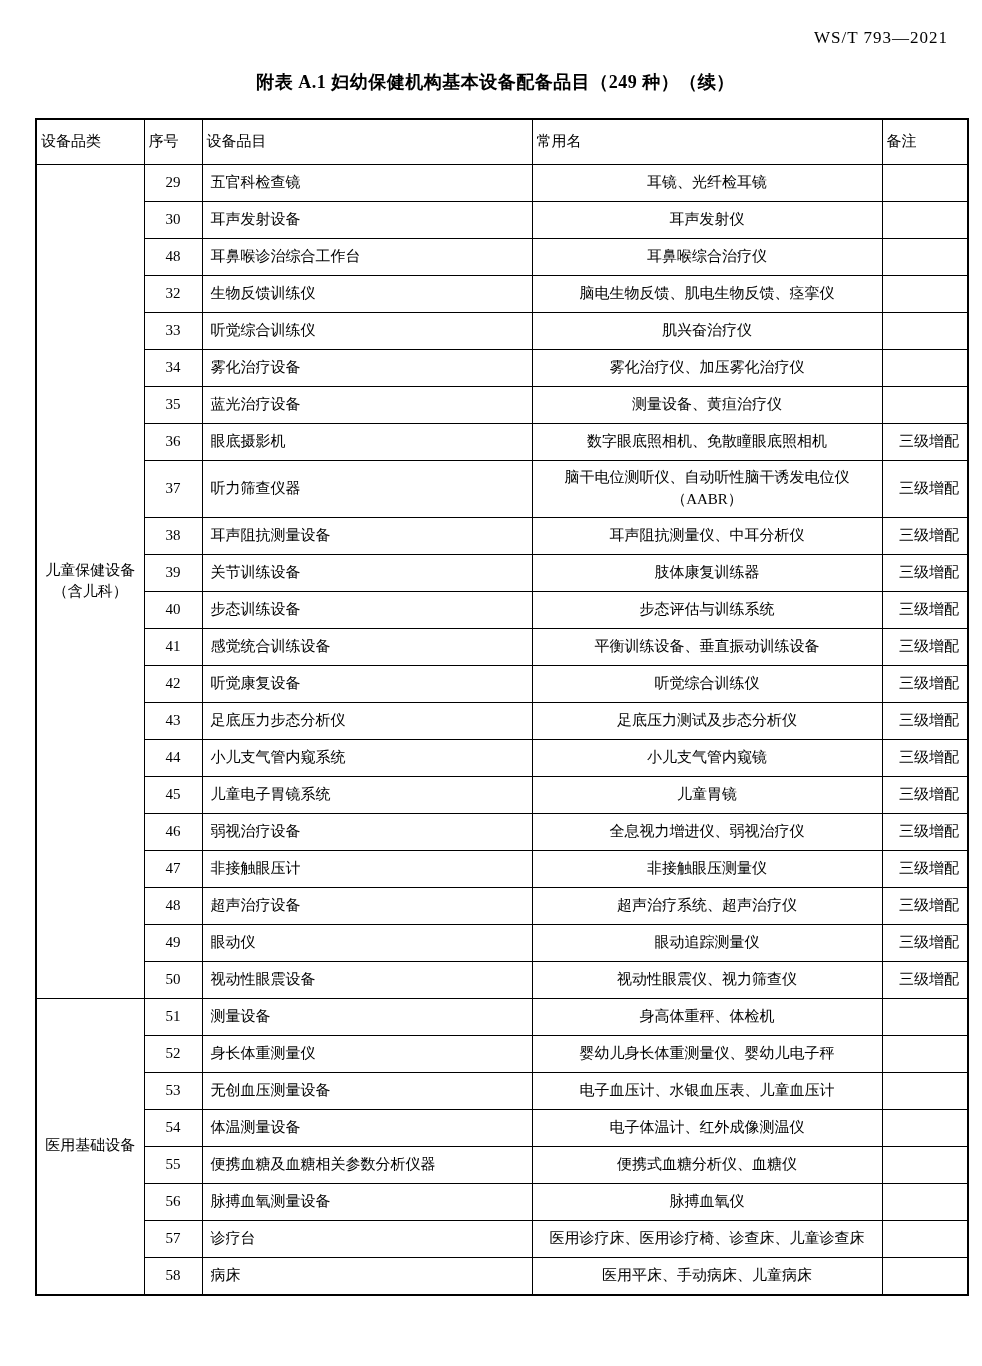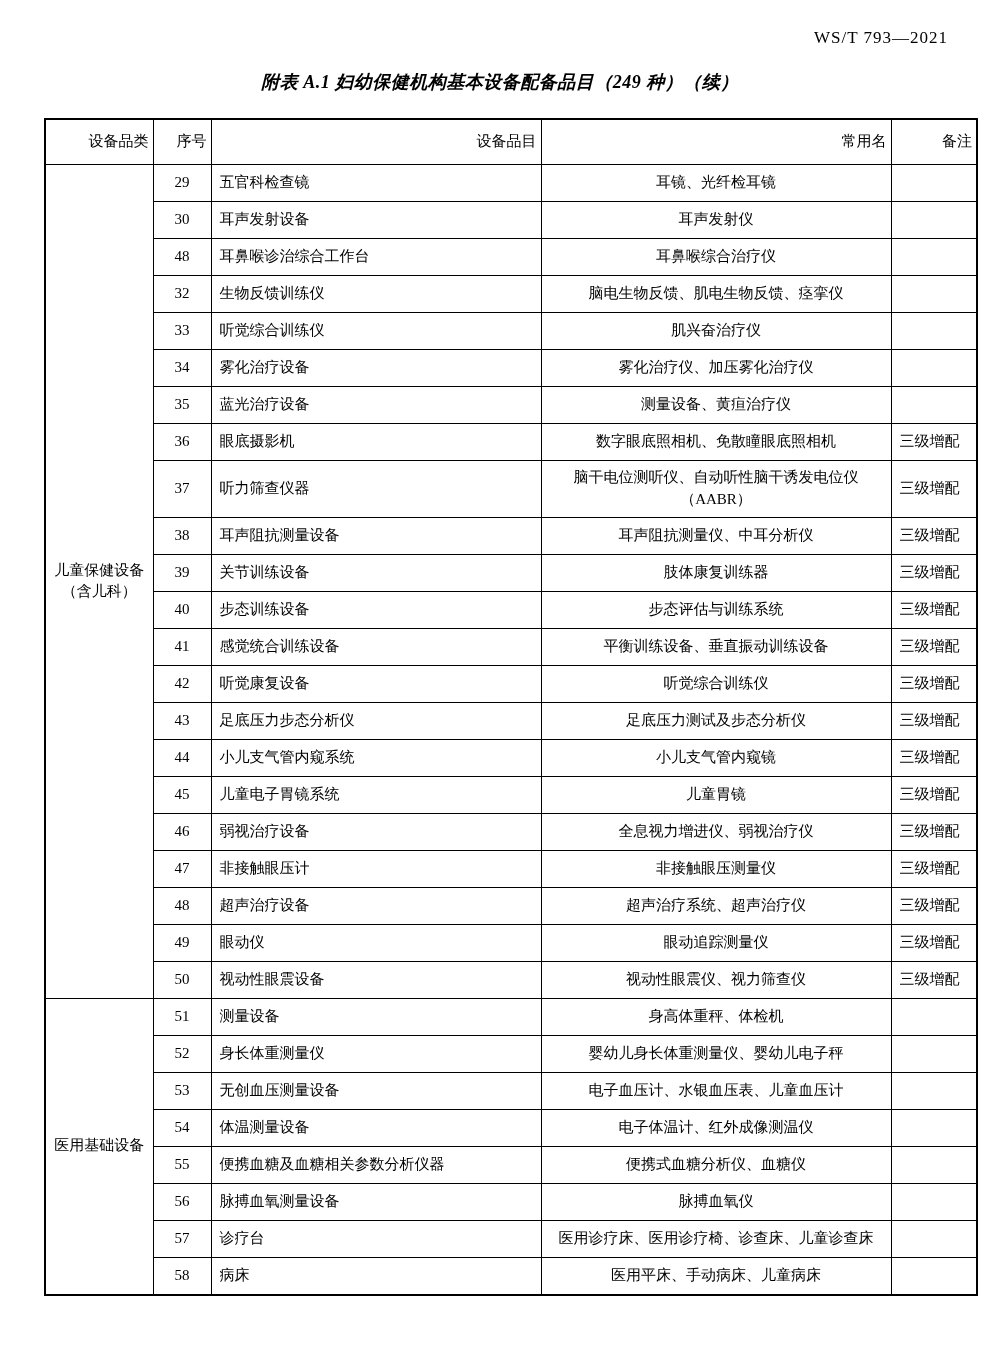--- a/index.html
+++ b/index.html
@@ -11,55 +11,54 @@
     width: 982px;
     height: 1366px;
     font-family: "Liberation Serif", "DejaVu Serif", serif;
     color: #000000;
     position: relative;
   }
   .page {
     width: 982px;
     height: 976px;
     box-sizing: border-box;
-    padding: 28px 26px 0 44px;
+    padding: 28px 26px 0 35px;
     position: relative;
   }
   .header-line {
     text-align: right;
     font-family: "Liberation Serif", serif;
     font-size: 17px;
     letter-spacing: 1px;
     padding-right: 8px;
     margin-bottom: 22px;
   }
   .doc-title {
     text-align: center;
     font-size: 18px;
     font-weight: bold;
     letter-spacing: 0.5px;
     margin-bottom: 24px;
-    font-style: italic;
   }
   table.equip {
     border-collapse: collapse;
     width: 932px;
     margin: 0 auto;
     table-layout: fixed;
   }
   table.equip td, table.equip th {
     border: 1px solid #000000;
     font-size: 15px;
     font-weight: normal;
     padding: 6px 8px;
     vertical-align: middle;
     line-height: 1.45;
   }
   table.equip thead th {
-    text-align: right;
+    text-align: left;
     height: 34px;
     padding: 5px 4px;
   }
   
   col.c-cat   { width: 108px; }
   col.c-no    { width: 58px; }
   col.c-item  { width: 330px; }
   col.c-name  { width: 350px; }
   col.c-note  { width: 86px; }
 
@@ -73,21 +72,21 @@
   }
   td.item {
     text-align: left;
     padding-left: 10px;
   }
   td.name {
     text-align: center;
     padding-left: 10px;
   }
   td.note {
-    text-align: left;
+    text-align: right;
     font-size: 14px;
   }
   tr.row td { height: 24px; }
   table.equip {
     border: 2px solid #000;
   }
 </style>
 </head>
 <body>
 

